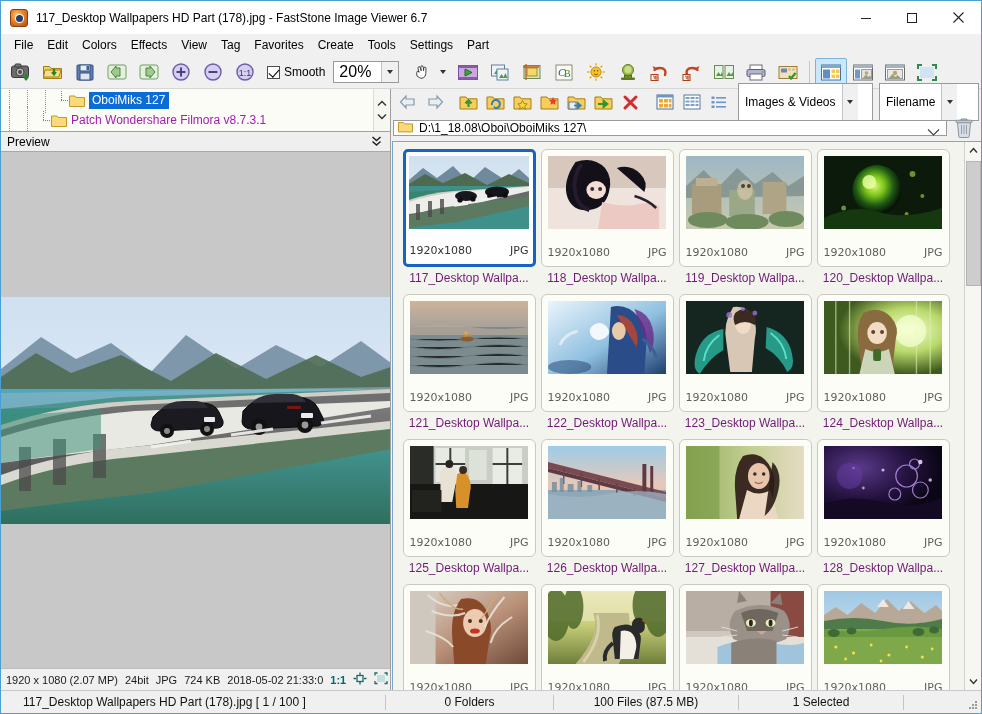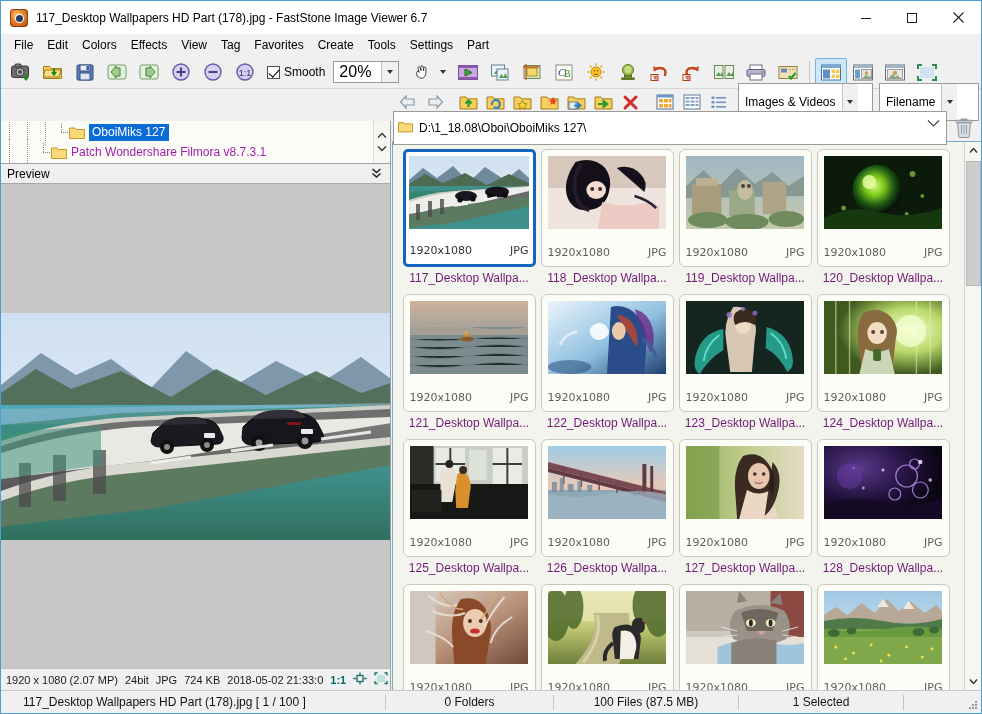--- a/index.html
+++ b/index.html
@@ -194,21 +194,20 @@
   .tree-panel {
     height: 43px;
     flex: 0 0 43px;
     background: #fcfcf7;
     border: 1px solid #a0a0a0;
     border-top: none;
     border-left: none;
     display: flex;
     position: relative;
     overflow: hidden;
-    margin-top: 32px;
   }
   .tree-rows {
     flex: 1;
     padding-top: 1px;
     overflow: hidden;
   }
   .tree-row {
     height: 20px;
     display: flex;
     align-items: center;
@@ -374,21 +373,21 @@
   .path-bar {
     height: 26px;
     flex: 0 0 26px;
     display: flex;
     align-items: center;
     padding: 0 4px 0 2px;
     gap: 4px;
   }
   .path-input {
     flex: 1 1 auto;
-    height: 34px;
+    height: 16px;
     border: 1px solid #9a9a9a;
     background: #fff;
     display: flex;
     align-items: center;
     padding-left: 4px;
     font-size: 12px;
     position: relative;
     min-width: 0;
   }
   .path-input .folder-mini { margin-right: 5px; flex: 0 0 16px; }

